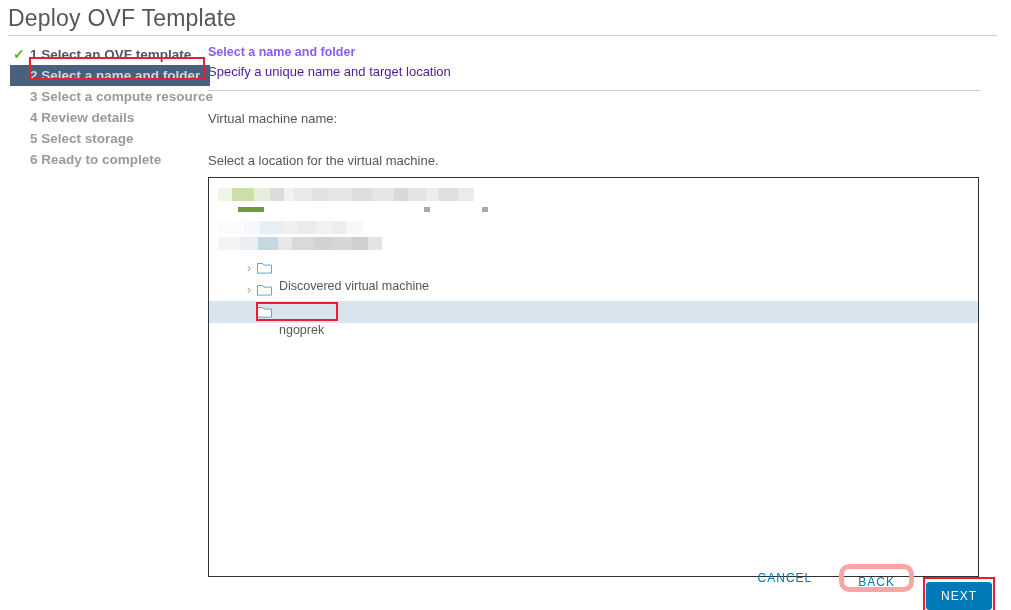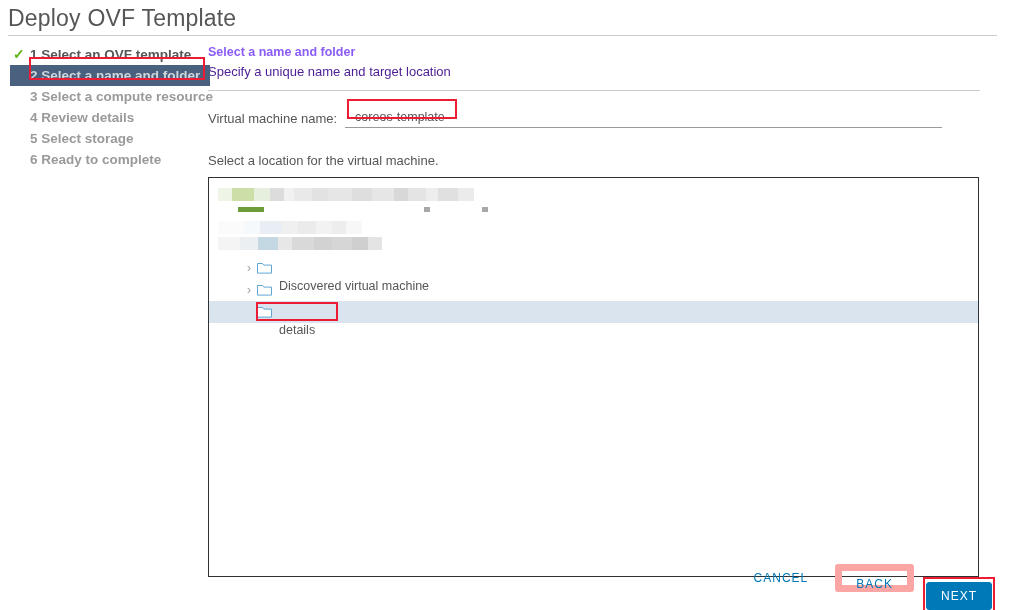--- a/index.html
+++ b/index.html
@@ -241,22 +241,22 @@
     padding: 0 14px;
     cursor: pointer;
     box-sizing: border-box;
     background: transparent;
     border: 1px solid transparent;
     color: #0079b8;
     text-transform: uppercase;
     margin-left: 12px;
   }
   .btn-outline {
-    border: 7px solid #fca5a5;
-    border-radius: 3px;
+    border: 5px solid #fca5a5;
+    border-radius: 10px;
     min-width: 65px;
   }
   .btn-primary {
     background: #0079b8;
     border: 1px solid #0079b8;
     border-radius: 3px;
     color: #ffffff;
     min-width: 65px;
     font-weight: normal;
   }
@@ -306,24 +306,20 @@
     </div>
   </div>
 
   <div class="pane">
     <div class="pane-title">Select a name and folder</div>
     <div class="pane-sub">Specify a unique name and target location</div>
     <div class="pane-rule"></div>
 
     <div class="name-row">
       <div class="name-label">Virtual machine name:</div>
-      <div class="name-field-wrap">
-        <input class="name-input" type="text" value="coreos-template" style="">
-        <div class="name-annot"></div>
-      </div>
     </div>
 
     <div class="loc-label">Select a location for the virtual machine.</div>
 
     <div class="tree-panel">
 
       <div class="redact-row r1">
         <span class="blk" style="width:14px;background:#eef4e6;"></span>
         <span class="blk" style="width:22px;background:#cddfa8;"></span>
         <span class="blk" style="width:16px;background:#e6eede;"></span>
@@ -389,21 +385,21 @@
         <span class="tree-label">K8s</span>
       </div>
 
       <div class="tree-row selected">
         <span class="chev empty">›</span>
         <span class="folder-ico">
           <svg width="15" height="12" viewBox="0 0 15 12">
             <path d="M0.5 1.5h5l1.4 1.6H14.5v8H0.5z" fill="#ffffff" stroke="#60a6d4" stroke-width="1"></path>
           </svg>
         </span>
-        <span class="tree-label">details</span>
+        <span class="tree-label">ngoprek</span>
         <span class="tree-annot"></span>
       </div>
 
     </div>
   </div>
 </div>
 
 <div class="footer">
   <button class="btn">CANCEL</button>
   <button class="btn btn-outline">BACK</button>

